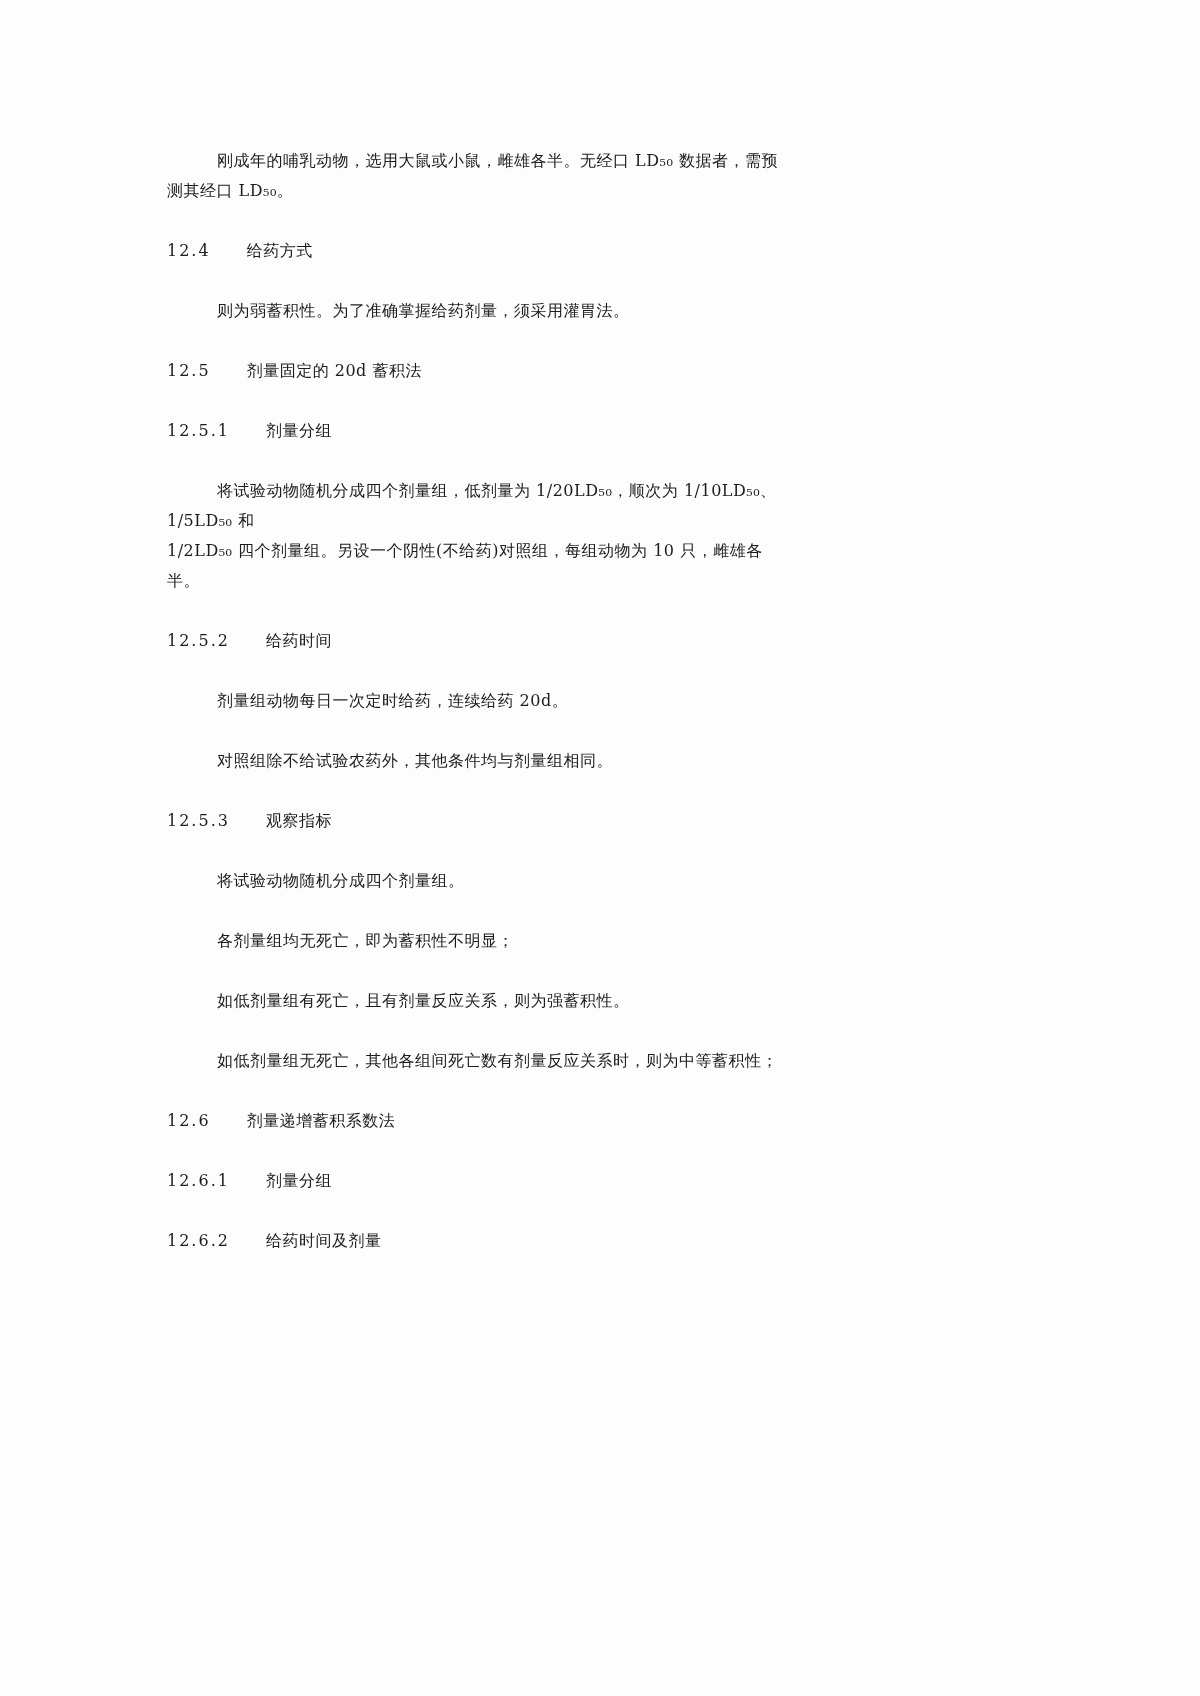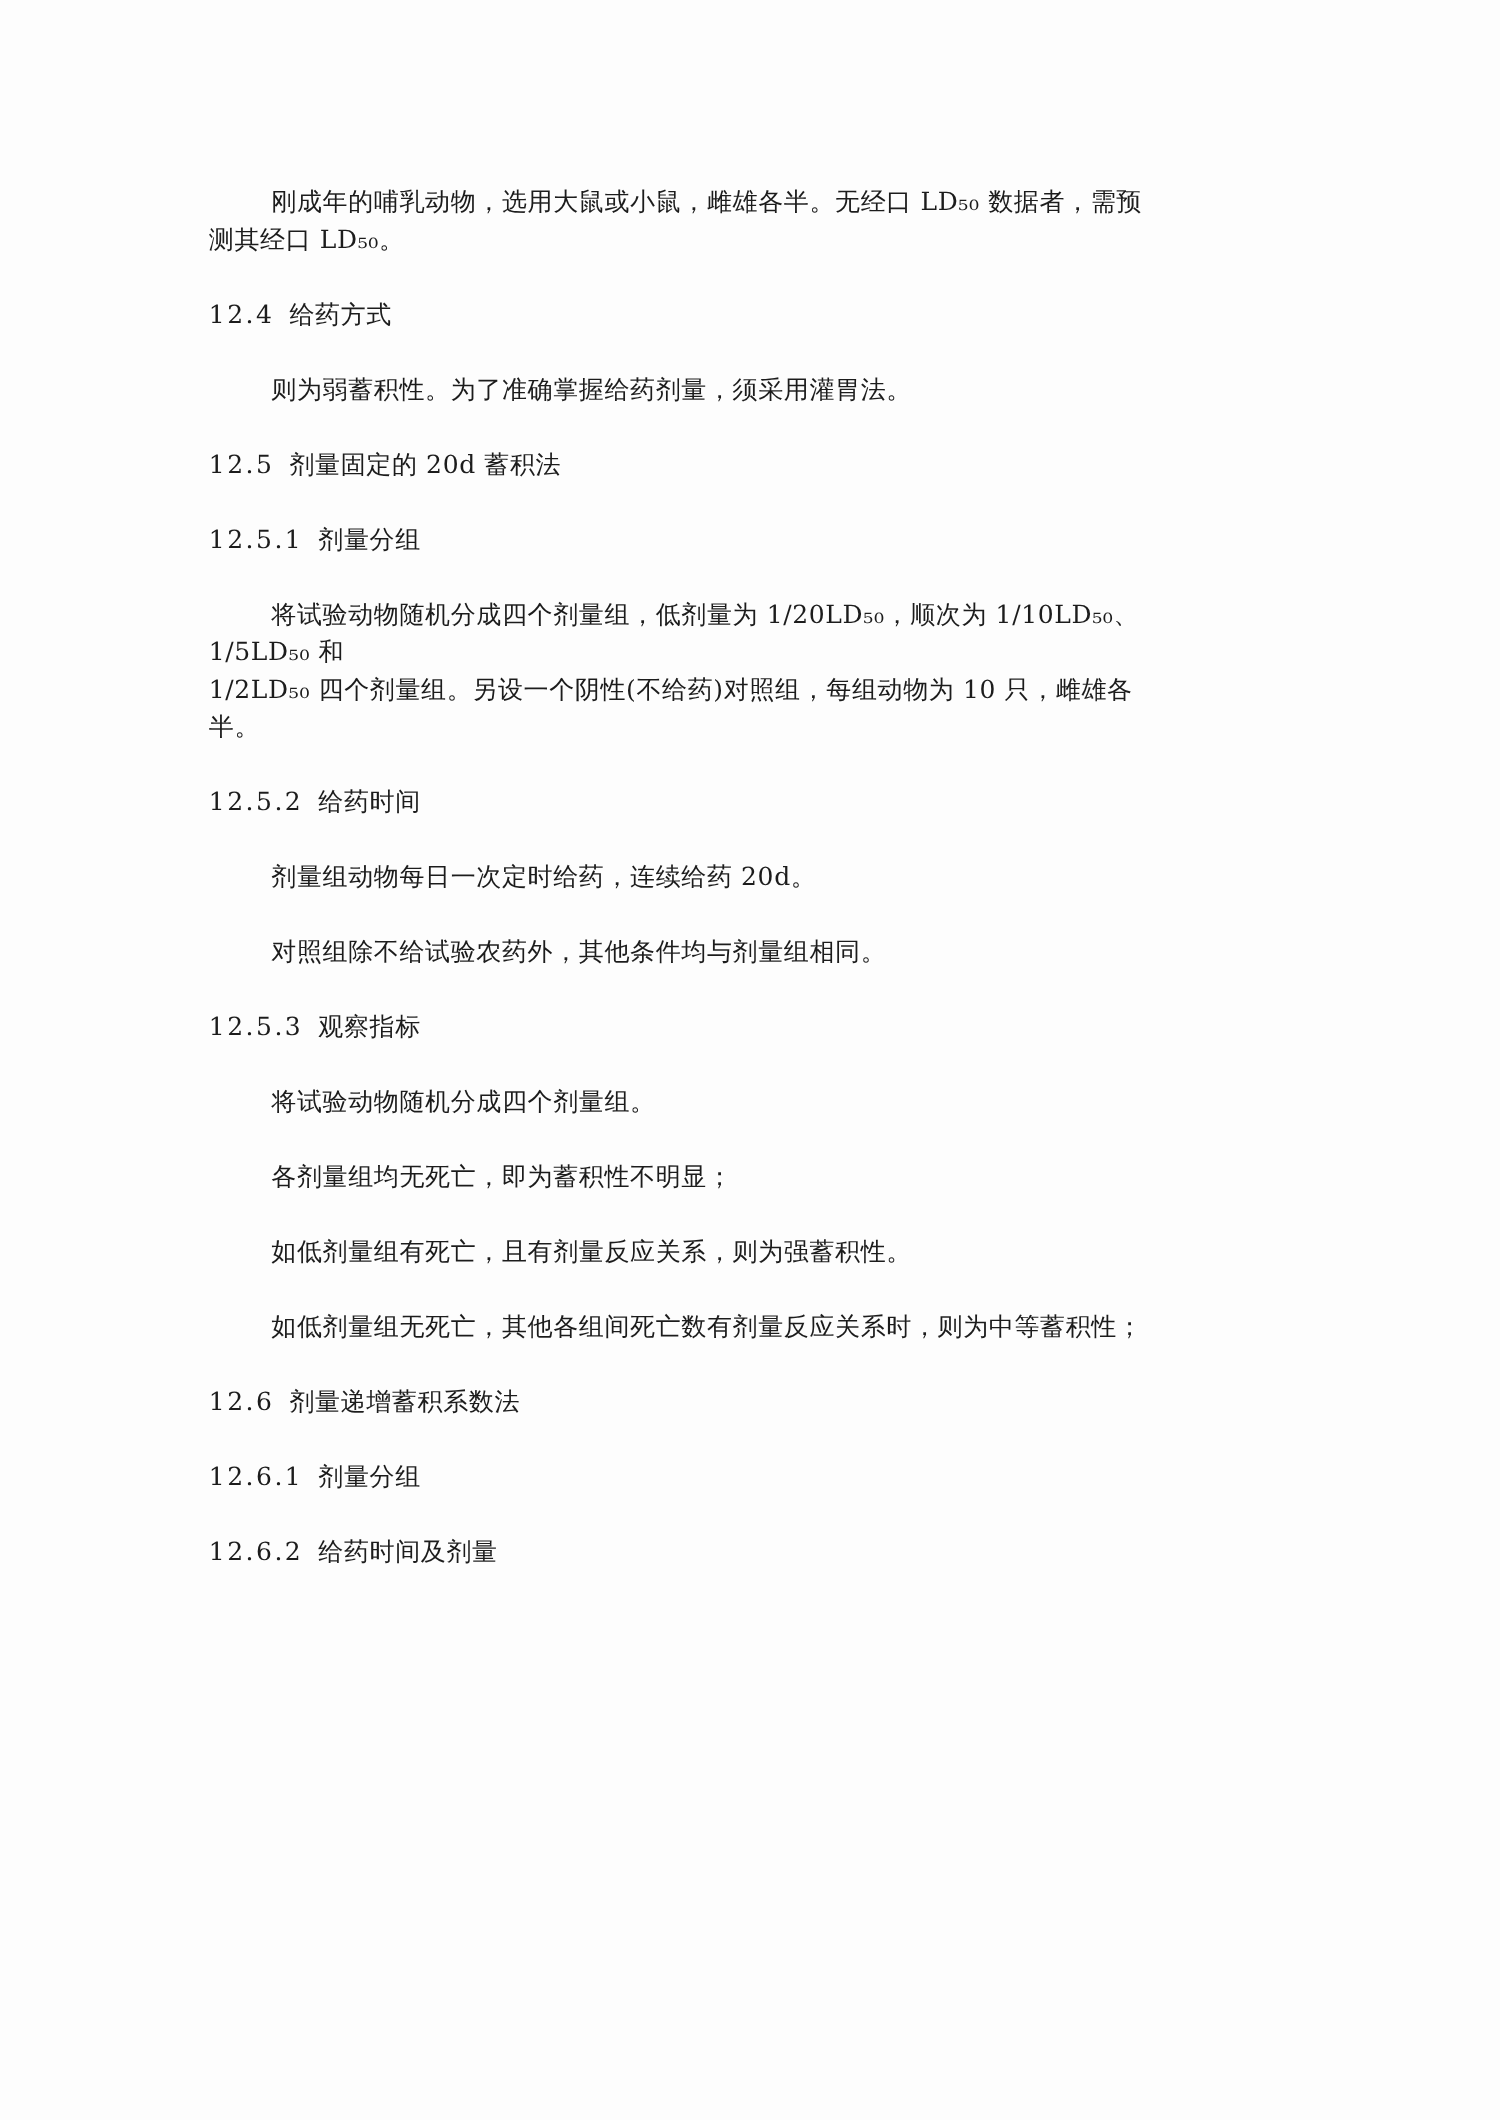--- a/index.html
+++ b/index.html
@@ -17,37 +17,37 @@
     overflow: hidden;
   }
   .content {
     position: absolute;
     left: 167px;
     top: 146px;
     width: 872px;
   }
   .block {
     margin: 0 0 30px 0;
-    font-size: 20px;
+    font-size: 16px;
     line-height: 30px;
     font-weight: normal;
     letter-spacing: 0.5px;
   }
   .paragraph {
     text-indent: 50px;
     text-align: left;
   }
   .heading {
     text-indent: 0;
   }
   .sec-num {
     letter-spacing: 2px;
   }
   .sec-title {
-    margin-left: 12px;
+    margin-left: 36px;
   }
 </style>
 </head>
 <body>
 
 <div class="page">
   <div class="content" id="doc-content">
       <p class="block paragraph"><span>刚成年的哺乳动物，选用大鼠或小鼠，雌雄各半。无经口 LD₅₀ 数据者，需预</span><br><span>测其经口 LD₅₀。</span></p>
       <h2 class="block heading"><span class="sec-num">12.4</span><span class="sec-title">给药方式</span></h2>
       <p class="block paragraph"><span>则为弱蓄积性。为了准确掌握给药剂量，须采用灌胃法。</span></p>

